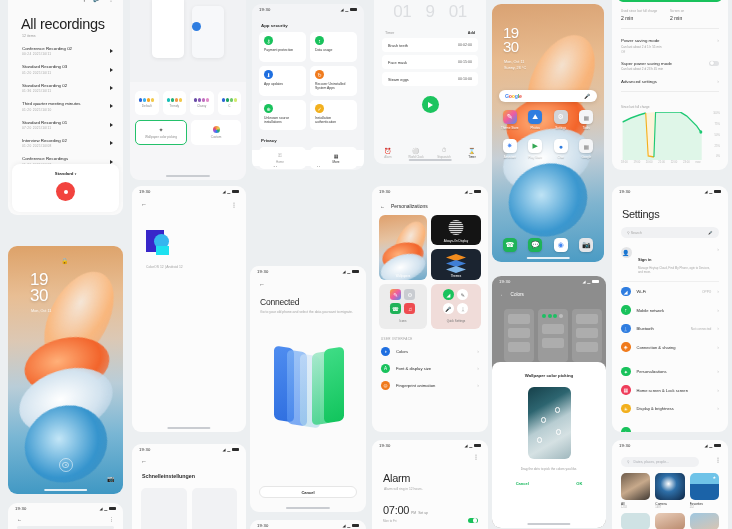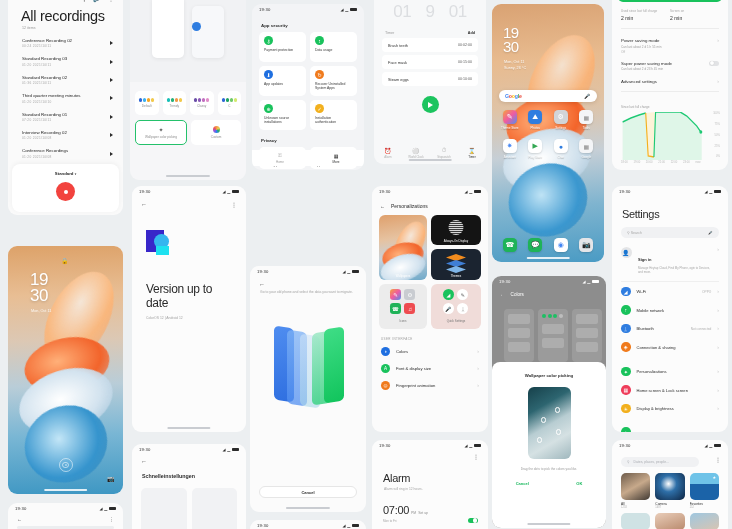--- a/index.html
+++ b/index.html
@@ -38,21 +38,21 @@
   .homebar {
     position: absolute; bottom: 3px; left: 50%;
     transform: translateX(-50%);
     width: 38%; height: 1.6px; background: #c9ccd1; border-radius: 2px;
   }
   .homebar.light { background: rgba(255,255,255,.85); }
 
   
   #p1 { left: 8px; top: -8px; width: 115px; height: 223px; background:#fafafa; border-radius:9px;}
   .rec-top { display:flex; justify-content:flex-end; gap:7px; padding: 3px 9px 0 0; color:#3c3c3c;}
-  .rec-title { font-size: 14.5px; color:#1f1f1f; padding: 6px 16px 0 13px; font-weight:400; letter-spacing:-.3px;}
+  .rec-title { font-size: 14.5px; color:#1f1f1f; padding: 6px 16px 0 13px; font-weight:400; letter-spacing:-.3px;margin-top:8px;}
   .rec-sub { font-size:3.6px; color:#9a9a9a; padding: 2px 0 0 14px;}
   .rec-list { padding: 4px 0 0 0; }
   .rec-item { padding: 4px 10px 4px 14px; display:flex; align-items:center; justify-content:space-between;}
   .rec-n { font-size:4.4px; color:#1f1f1f; }
   .rec-d { font-size:3.2px; color:#a7a7a7; margin-top:1.4px; letter-spacing:.3px;}
   .play-tri { width:0;height:0;border-left:3.4px solid #2b2b2b;border-top:2.3px solid transparent;border-bottom:2.3px solid transparent;}
   .rec-panel { position:absolute; left:4px; right:4px; bottom:3px; height:48px; background:#fff; border-radius:8px; box-shadow:0 -1px 5px rgba(0,0,0,.05); text-align:center;}
   .rec-mode { font-size:4.3px; color:#2b2b2b; padding-top:7px; font-weight:bold;}
   .rec-btn { width:19px;height:19px;border-radius:50%;background:#f2433e;margin:6px auto 0; display:flex;align-items:center;justify-content:center;}
   .rec-btn i { width:4px;height:4px;border-radius:50%;background:#fff;display:block;}
@@ -633,35 +633,35 @@
     </div>
     <div class="vr-bar">
       <span>←</span>
       <span>⋮</span>
     </div>
     <div class="vr-logo">
       <div style="position:absolute;left:0;top:0;width:18px;height:22px;background:#3826c9;"></div>
       <div style="position:absolute;left:8px;top:4px;width:15px;height:15px;border-radius:50%;background:#35b6ef;"></div>
       <div style="position:absolute;left:10px;top:16px;width:13px;height:9px;background:#1ee1f0;"></div>
     </div>
-    <div class="vr-t">Version up to date</div>
     <div class="vr-s">ColorOS 12  |  Android 12</div>
     <div class="homebar"></div>
   </div>
 
   <div class="phone" id="p9">
     <div class="sb">
       <span>19:30</span>
       <span class="sb-icons">
         <span style="font-size:4px;">◢</span>
         <span style="font-size:4px;">▁</span>
         <span class="ic-bat"></span>
       </span>
     </div>
     <div style="padding:4px 0 0 9px;font-size:6px;color:#333;">←</div>
+    <div class="cn-t">Connected</div>
     <div class="cn-s">Go to your old phone and select the data you want to migrate.</div>
     <div class="cn-art">
       <div class="cn-sheet" style="left:24px;top:6px;width:20px;height:74px;background:linear-gradient(160deg,#4f8df0,#2f6fe0);transform:skewY(8deg);"></div>
       <div class="cn-sheet" style="left:37px;top:10px;width:20px;height:74px;background:linear-gradient(160deg,#7fb3f5,#4f8df0);opacity:.75;transform:skewY(8deg);"></div>
       <div class="cn-sheet" style="left:50px;top:14px;width:20px;height:72px;background:linear-gradient(160deg,#cfe3f8,#a9d6e8);opacity:.6;transform:skewY(8deg);"></div>
       <div class="cn-sheet" style="left:62px;top:11px;width:20px;height:72px;background:linear-gradient(160deg,#9ee8c6,#35d17f);opacity:.85;transform:skewY(-8deg);"></div>
       <div class="cn-sheet" style="left:74px;top:7px;width:20px;height:74px;background:linear-gradient(160deg,#3fdd86,#11c45c);transform:skewY(-8deg);"></div>
     </div>
     <div class="cn-cancel">Cancel</div>
     <div class="homebar"></div>

